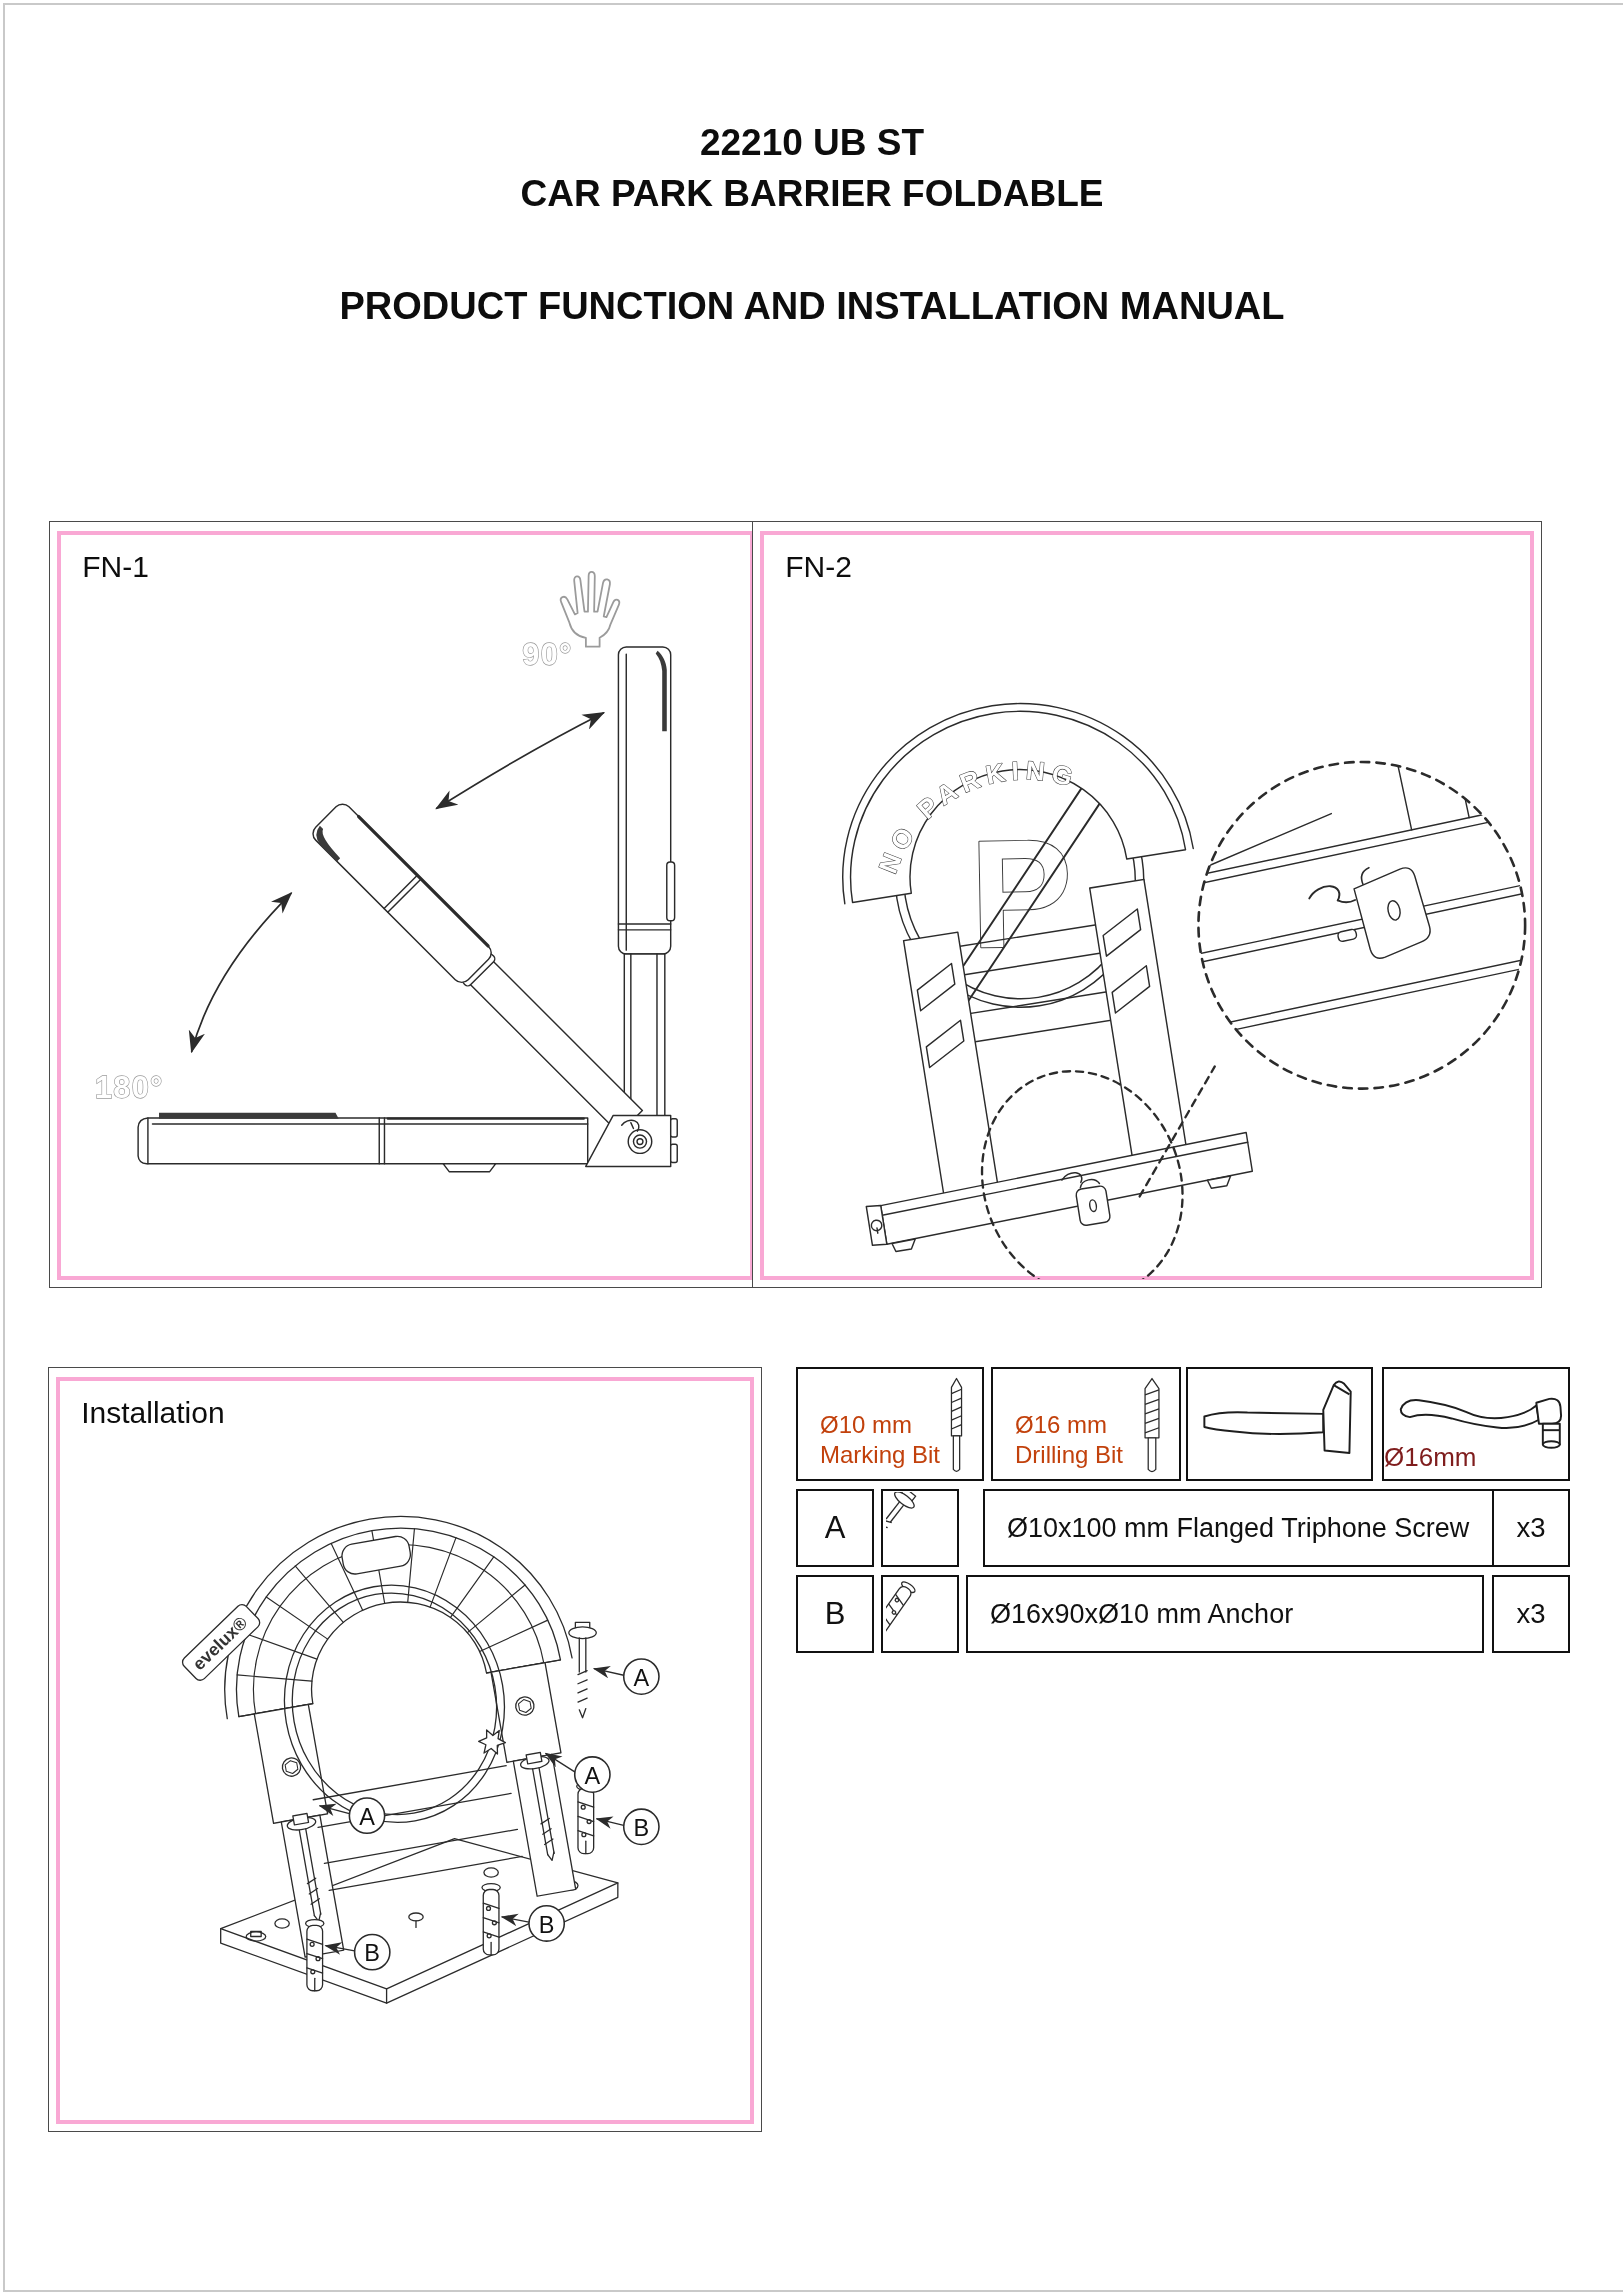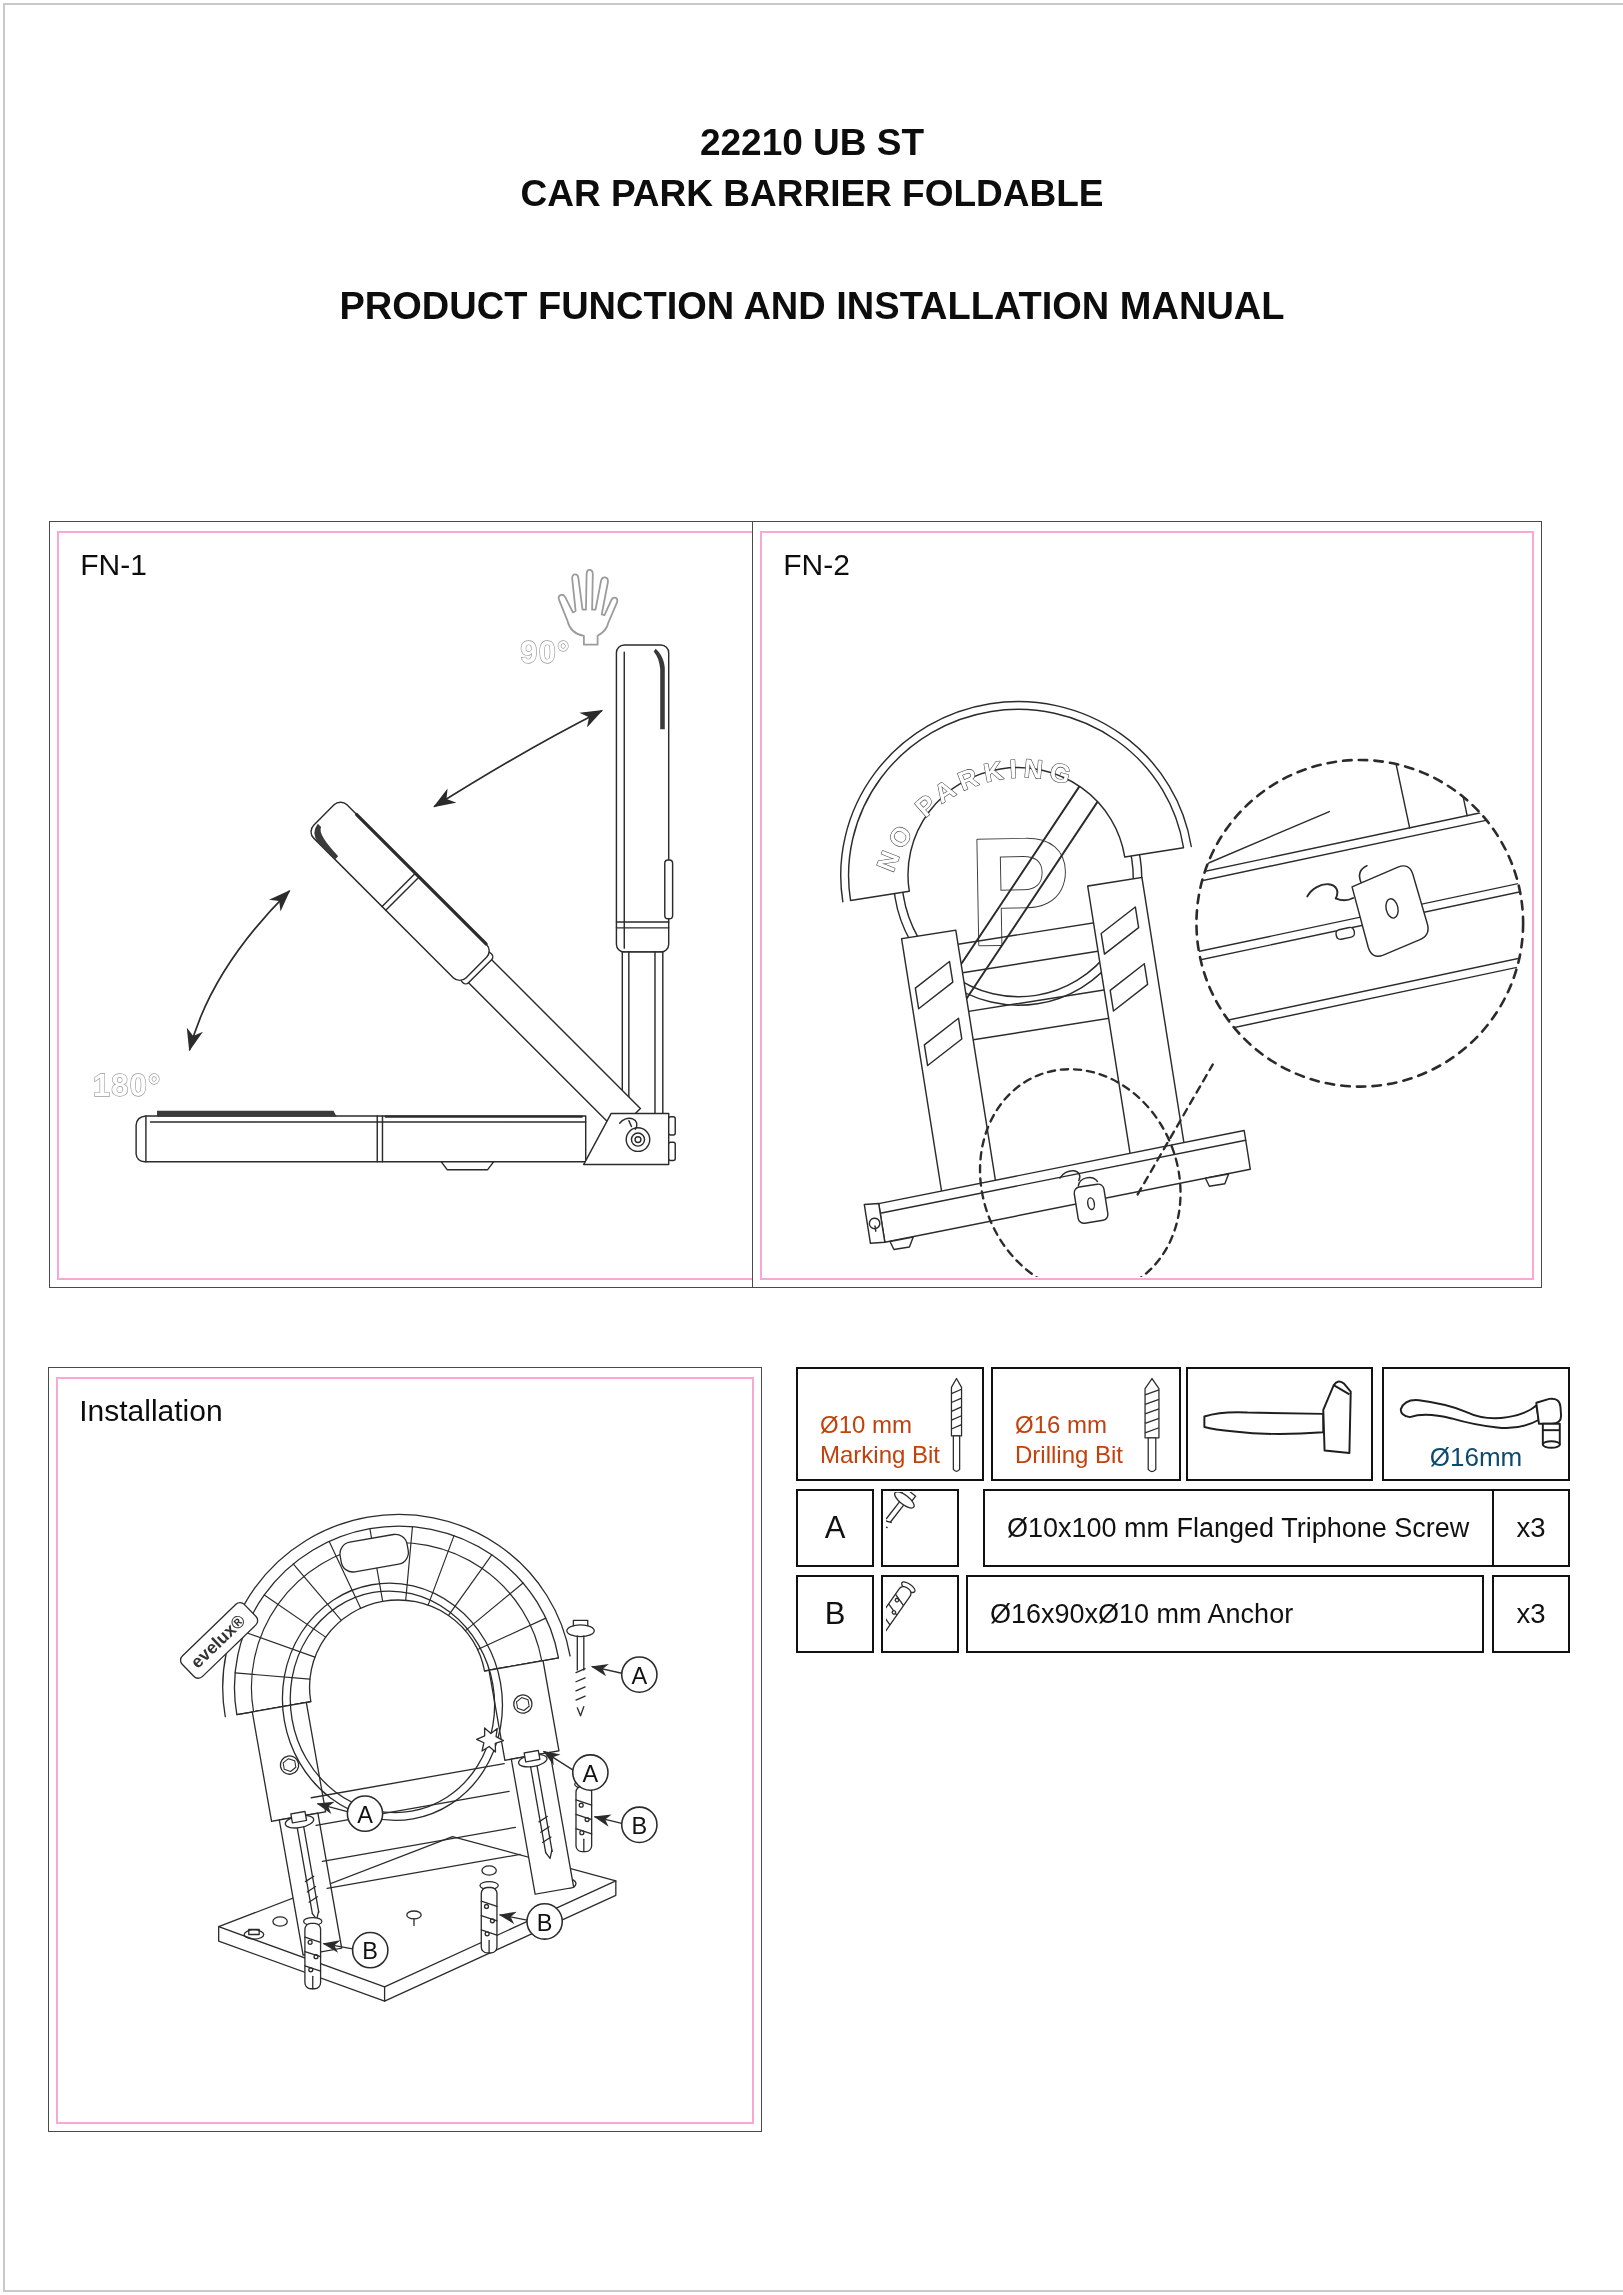--- a/index.html
+++ b/index.html
@@ -5,28 +5,28 @@
   html,body{margin:0;padding:0;background:#fff;}
   .page{position:relative;width:1624px;height:2295px;background:#fff;
         font-family:"Liberation Sans", sans-serif;color:#111;overflow:hidden;padding-left:7px;}
   .abs{position:absolute;}
   .page-frame{inset:3.3px;border:2px solid #c9c9c9;}
   .title{left:0;width:1624px;text-align:center;font-weight:bold;color:#0d0d0d;}
   .t1{top:122px;font-size:37px;}
   .t2{top:173px;font-size:37px;}
   .t3{top:285px;font-size:38px;}
   .panel{border:1.3px solid #4a4a4a;background:#fff;}
-  .panel-inner{position:absolute;left:7.2px;top:8.5px;right:7.2px;bottom:7.2px;border:2px solid #f9a8d4;}
+  .panel-inner{position:absolute;left:7.2px;top:8.5px;right:7.2px;bottom:7.2px;border:4px solid #f9a8d4;}
   .panel-label{position:absolute;left:21px;top:15.7px;font-size:30px;color:#0d0d0d;}
   .tbox{border:2.6px solid #111;background:#fff;box-sizing:border-box;}
   .tool-label{position:absolute;left:22px;bottom:9.2px;font-size:24px;color:#c2410c;line-height:1.25;}
   .cell-letter{display:flex;align-items:center;justify-content:center;font-size:31px;color:#111;}
   .cell-qty{display:flex;align-items:center;justify-content:center;font-size:27.5px;color:#111;}
   .cell-desc{display:flex;align-items:center;font-size:27px;color:#111;padding-left:22px;box-sizing:border-box;}
-  .wrench-size{position:absolute;left:0;right:0;bottom:6.5px;text-align:center;font-size:26px;color:#0c4a6e;}
+  .wrench-size{position:absolute;left:0;right:0;bottom:6.5px;font-size:26px;color:#7f1d1d;}
   svg{display:block;}
 </style>
 </head>
 <body>
 
 <div class="page">
   <div class="abs page-frame"></div>
 
   <div class="abs title t1">22210 UB ST</div>
   <div class="abs title t3">PRODUCT FUNCTION AND INSTALLATION MANUAL</div>

